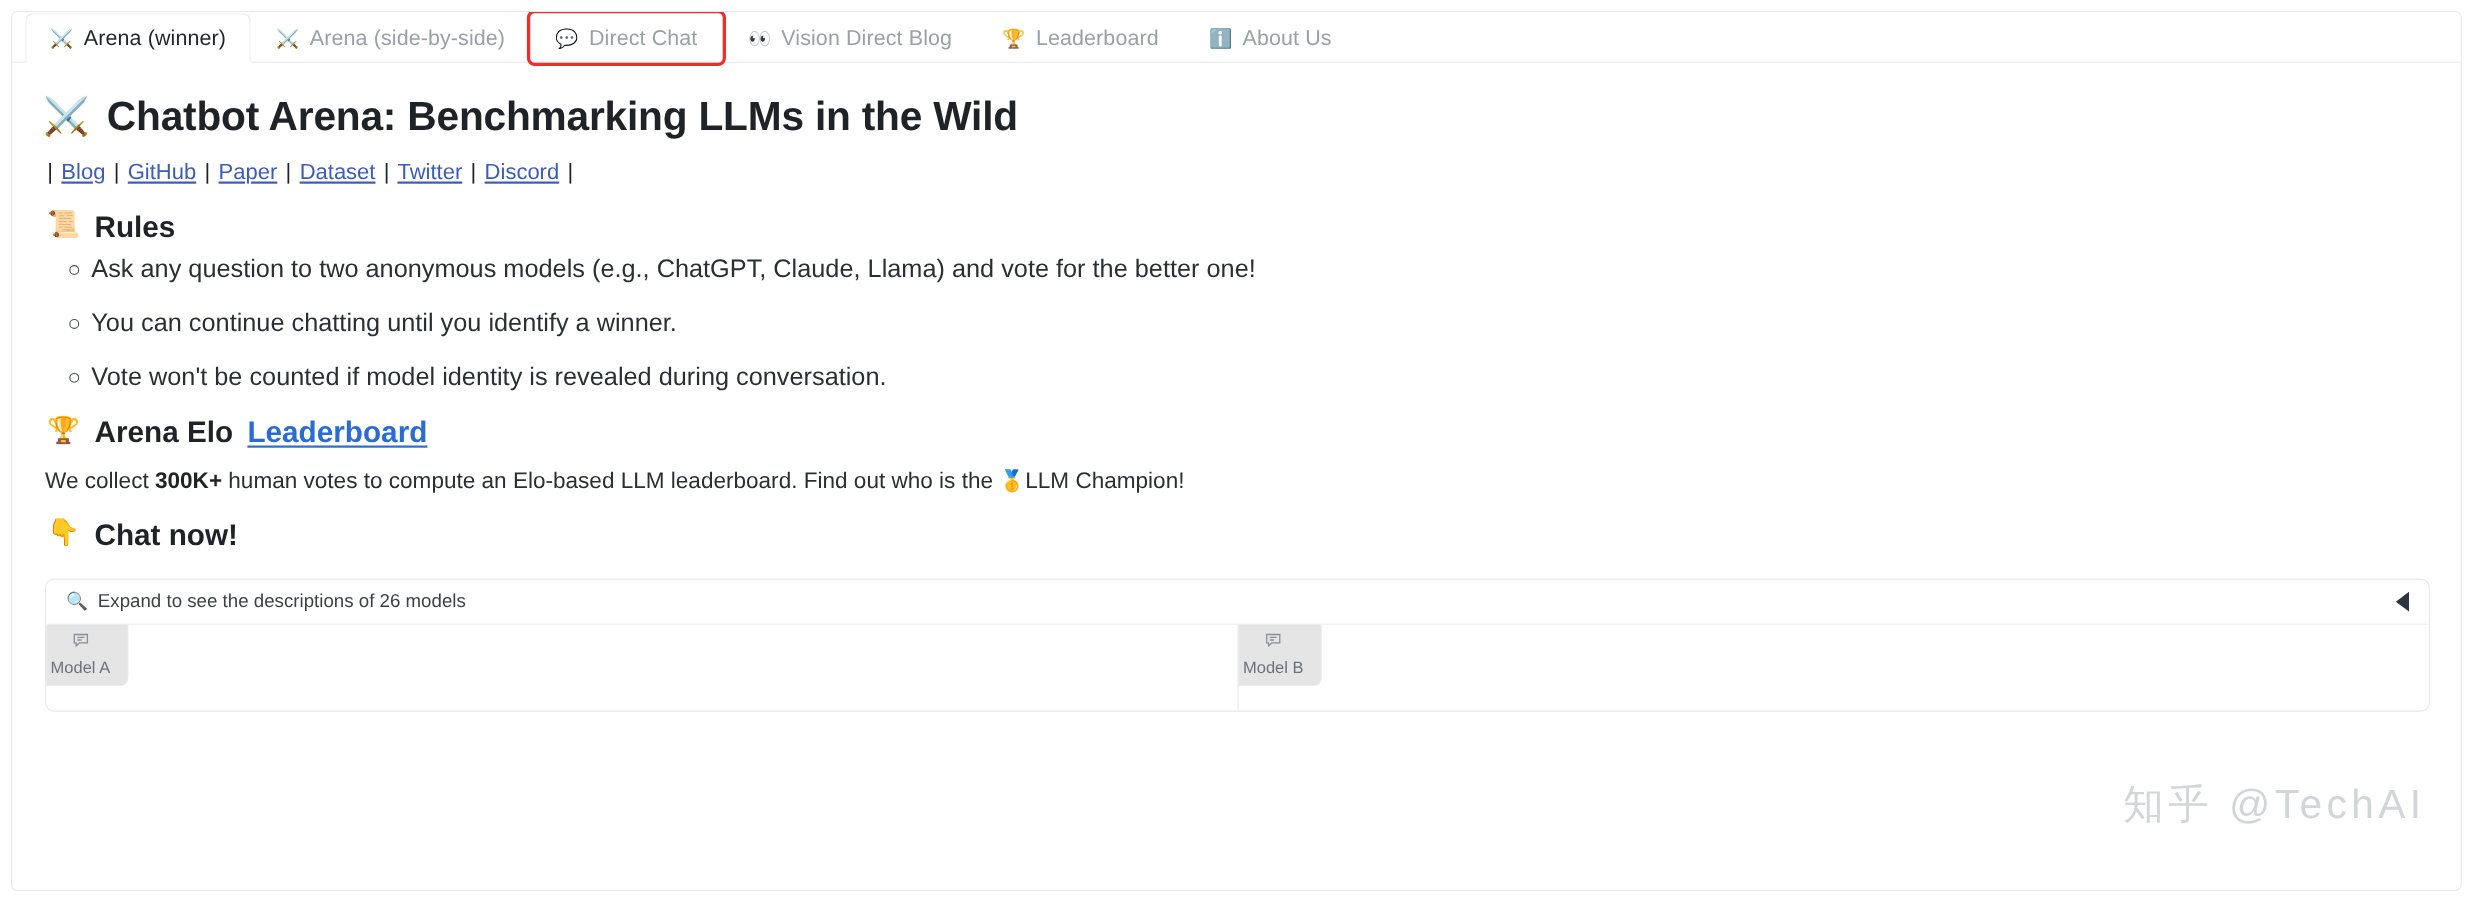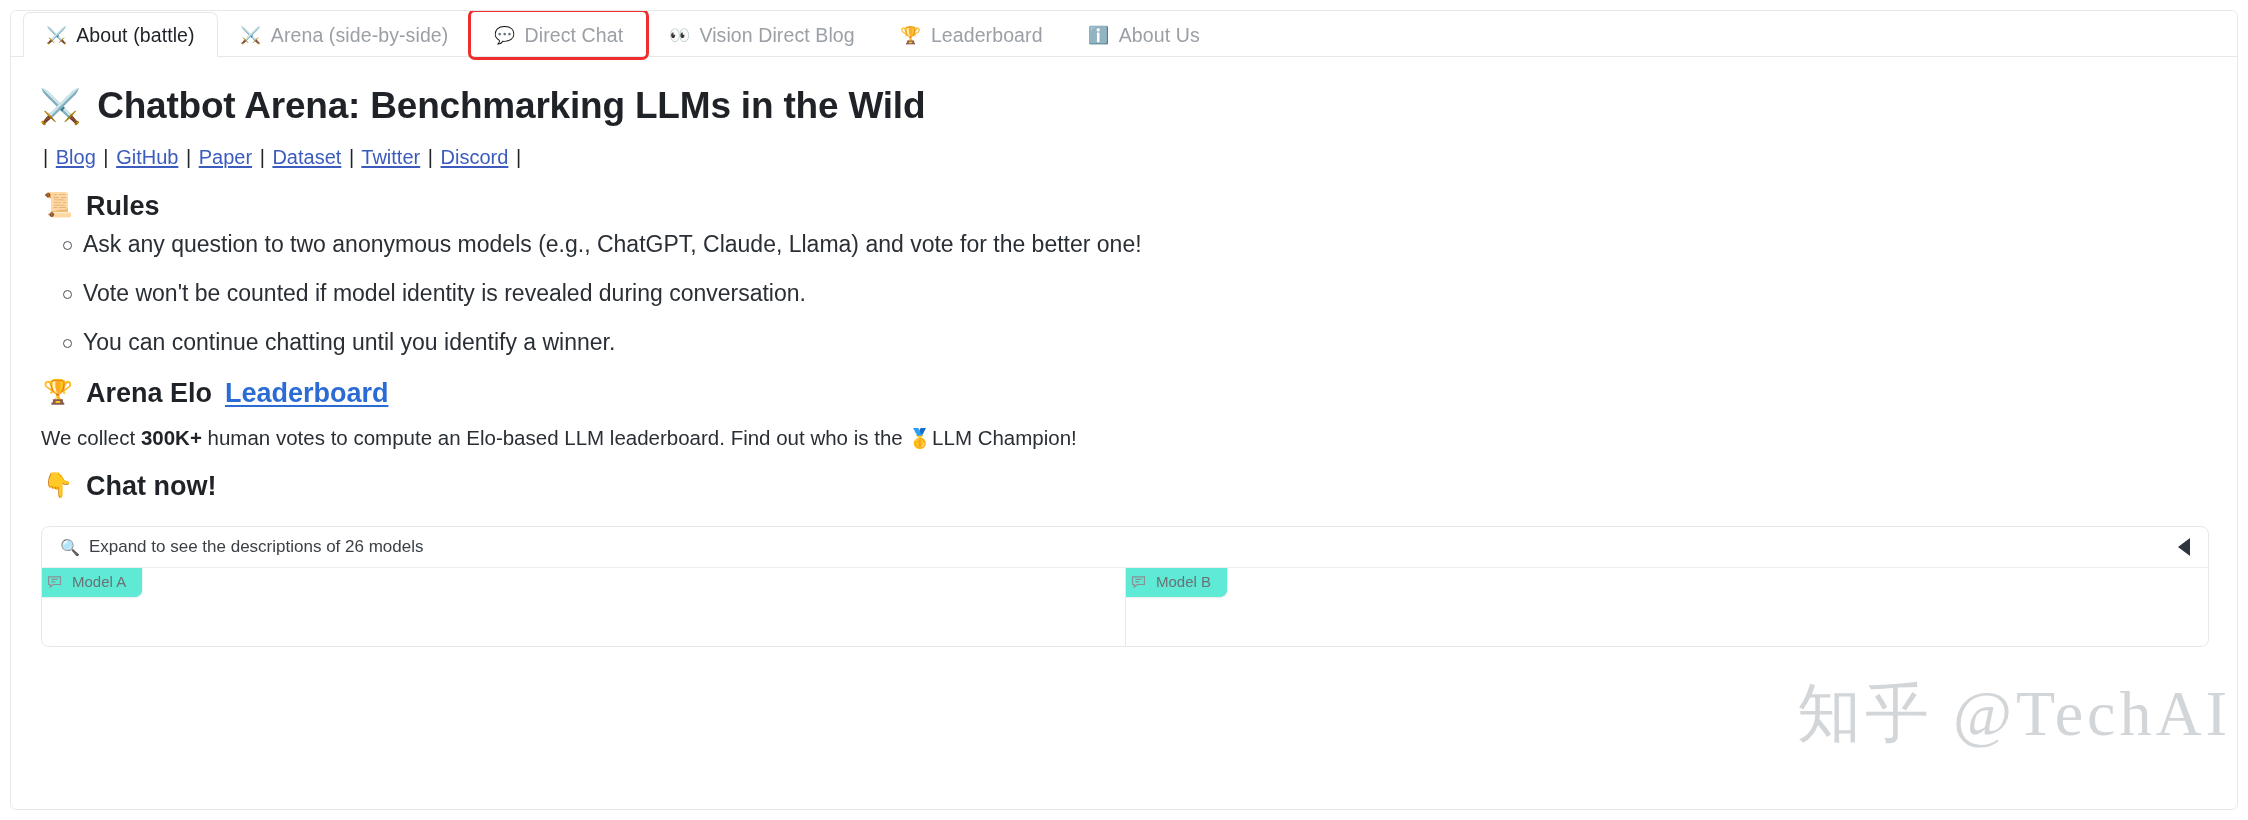--- a/index.html
+++ b/index.html
@@ -199,55 +199,56 @@
     position: relative;
     padding: 10px 12px;
   }
   .chat-col + .chat-col { border-left: 1px solid #e6e8eb; text-align: center; }
   .model-chip {
     display: inline-flex;
     align-items: center;
     gap: 9px;
     font-size: 15px;
     color: #6b7177;
-    background: #5eead4;
+    background: #e5e5e5;
     border: 1px solid #eceef0;
     border-top: none;
     border-left: none;
     border-radius: 0 0 8px 0;
     padding: 5px 16px 7px 4px;
     position: absolute;
     left: 0;
     top: 0;
+    flex-direction: column;
   }
   .model-chip svg { display: block; }
 
   
   #watermark {
     position: absolute;
-    right: 6px;
+    right: 32px;
     bottom: 52px;
-    font-size: 64px;
+    font-size: 37px;
     color: #d3d6d9;
     letter-spacing: 4px;
     user-select: none;
-    font-family: Liberation Serif, serif;
+    font-family: Liberation Sans, sans-serif;
     white-space: nowrap;
   }
 </style>
 </head>
 <body>
 
 <div id="app-frame">
 
   <div id="tabbar">
 
     <div class="tab active">
       <span class="tab-ico">⚔️</span>
-      <span class="tab-label">About (battle)</span>
+      <span class="tab-label">Arena (winner)</span>
     </div>
 
     <div class="tab">
       <span class="tab-ico">⚔️</span>
       <span class="tab-label">Arena (side-by-side)</span>
     </div>
 
     <div class="tab highlighted">
       <span class="tab-ico">💬</span>
       <span class="tab-label">Direct Chat</span>
@@ -293,22 +294,22 @@
       <span class="sep">|</span>
     </div>
 
     <h2 class="section-h">
       <span class="emoji">📜</span>
       <span>Rules</span>
     </h2>
 
     <ul id="rules-list">
       <li>Ask any question to two anonymous models (e.g., ChatGPT, Claude, Llama) and vote for the better one!</li>
+      <li>You can continue chatting until you identify a winner.</li>
       <li>Vote won't be counted if model identity is revealed during conversation.</li>
-      <li>You can continue chatting until you identify a winner.</li>
     </ul>
 
     <h2 class="section-h">
       <span class="emoji">🏆</span>
       <span>Arena Elo </span>
       <a href="#">Leaderboard</a>
     </h2>
 
     <p id="elo-blurb">
       <span>We collect </span><b>300K+</b><span> human votes to compute an Elo-based LLM leaderboard. Find out who is the </span><span class="emoji">🥇</span><span>LLM Champion!</span>

